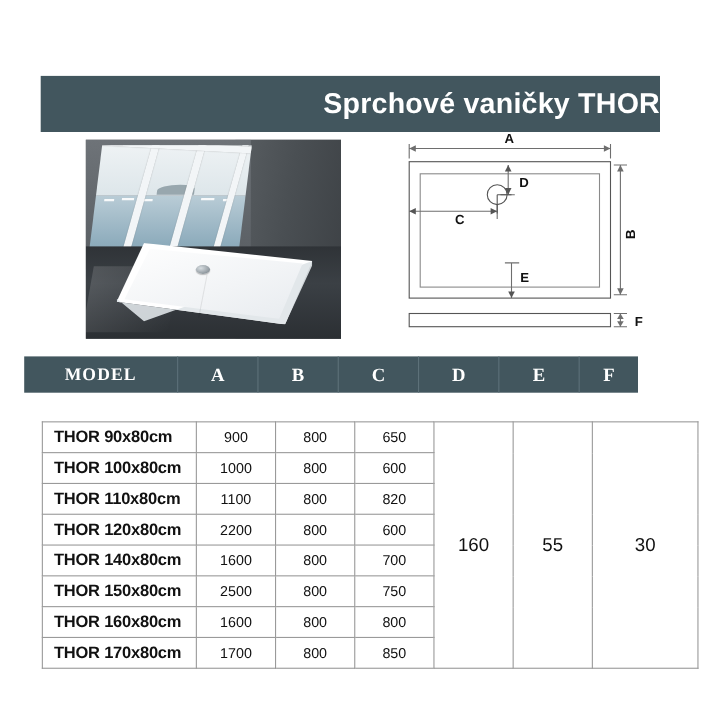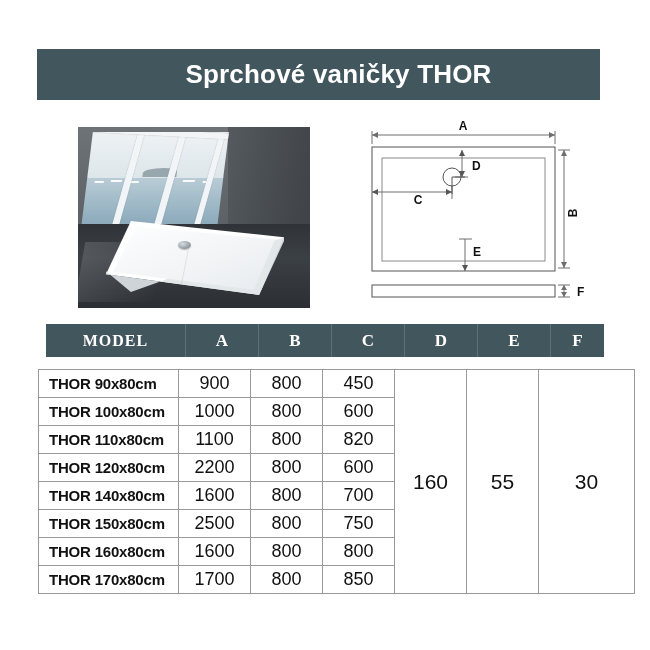--- a/index.html
+++ b/index.html
@@ -7,23 +7,23 @@
     width:650px;height:650px;
     background:#ffffff;
     font-family:"Liberation Sans", sans-serif;
     position:relative;
     overflow:hidden;
   }
   #root{position:absolute;left:0;top:0;width:650px;height:650px;}
 
   
   .title-banner{
-    position:absolute;left:37px;top:49px;width:563px;height:51px;
+    position:absolute;left:37px;top:69px;width:563px;height:51px;
     background:#42565e;
-    display:flex;align-items:center;justify-content:center;
+    display:flex;align-items:center;justify-content:flex-end;
     box-sizing:border-box;
     padding-left:40px;
   }
   .title-text{
     color:#ffffff;
     font-size:26px;
     font-weight:bold;
     letter-spacing:.2px;
     font-family:"Liberation Sans", sans-serif;
     white-space:nowrap;
@@ -74,21 +74,21 @@
     box-shadow:0 1px 1px rgba(0,0,0,.25);}
   .ph-crease{position:absolute;left:78px;top:28px;width:1px;height:40px;
     background:rgba(0,0,0,.08);transform:rotate(11deg);}
 
   
   .tech{position:absolute;left:355px;top:120px;width:250px;height:190px;}
   .tech svg{display:block;}
 
   
   .thead-strip{
-    position:absolute;left:46px;top:324px;width:558px;height:33px;
+    position:absolute;left:22px;top:324px;width:558px;height:33px;
     background:#42565e;
     display:flex;align-items:stretch;
     box-sizing:border-box;
   }
   .th-cell{
     display:flex;align-items:center;justify-content:center;
     color:#ffffff;font-family:"Liberation Serif", serif;
     font-weight:bold;font-size:17px;
     box-sizing:border-box;
     border-right:1px solid #5d7179;
@@ -97,51 +97,51 @@
   .th-model{width:140px;letter-spacing:1px;font-size:16px;}
   .th-a{width:73px;}
   .th-b{width:73px;}
   .th-c{width:73px;}
   .th-d{width:73px;}
   .th-e{width:73px;}
   .th-f{width:53px;}
 
   
   .data-table{
-    position:absolute;left:38px;top:369px;width:574px;
+    position:absolute;left:38px;top:383px;width:574px;
     border-collapse:collapse;
     table-layout:fixed;
     padding-left:23px;
   }
   .data-table td{
     border:1px solid #9a9a9a;
     height:28px;
     text-align:center;
     vertical-align:middle;
     padding:0;
-    font-size:18px;
+    font-size:13px;
     color:#111111;
     font-family:"Liberation Sans", sans-serif;
     box-sizing:border-box;
   }
   td.c-model{
     width:140px;
     text-align:left;
     padding-left:10px;
     font-weight:bold;
     font-size:15px;
     letter-spacing:-.2px;
   }
   td.c-a{width:72px;}
   td.c-b{width:72px;}
   td.c-c{width:72px;}
   td.c-d{width:72px;}
   td.c-e{width:72px;}
   td.c-f{width:96px;}
-  td.merged{font-size:21px;}
+  td.merged{font-size:17px;}
 </style>
 </head>
 <body>
 
 <div id="root">
 
   <div class="title-banner">
     <span class="title-text">Sprchové vaničky THOR</span>
   </div>
 
@@ -244,21 +244,21 @@
     <div class="th-cell th-e">E</div>
     <div class="th-cell th-f">F</div>
   </div>
 
   <table class="data-table">
     <tbody>
       <tr>
         <td class="c-model">THOR 90x80cm</td>
         <td class="c-a">900</td>
         <td class="c-b">800</td>
-        <td class="c-c">450</td>
+        <td class="c-c">650</td>
         <td class="c-d merged" rowspan="8">160</td>
         <td class="c-e merged" rowspan="8">55</td>
         <td class="c-f merged" rowspan="8">30</td>
       </tr>
       <tr>
         <td class="c-model">THOR 100x80cm</td>
         <td class="c-a">1000</td>
         <td class="c-b">800</td>
         <td class="c-c">600</td>
       </tr>

